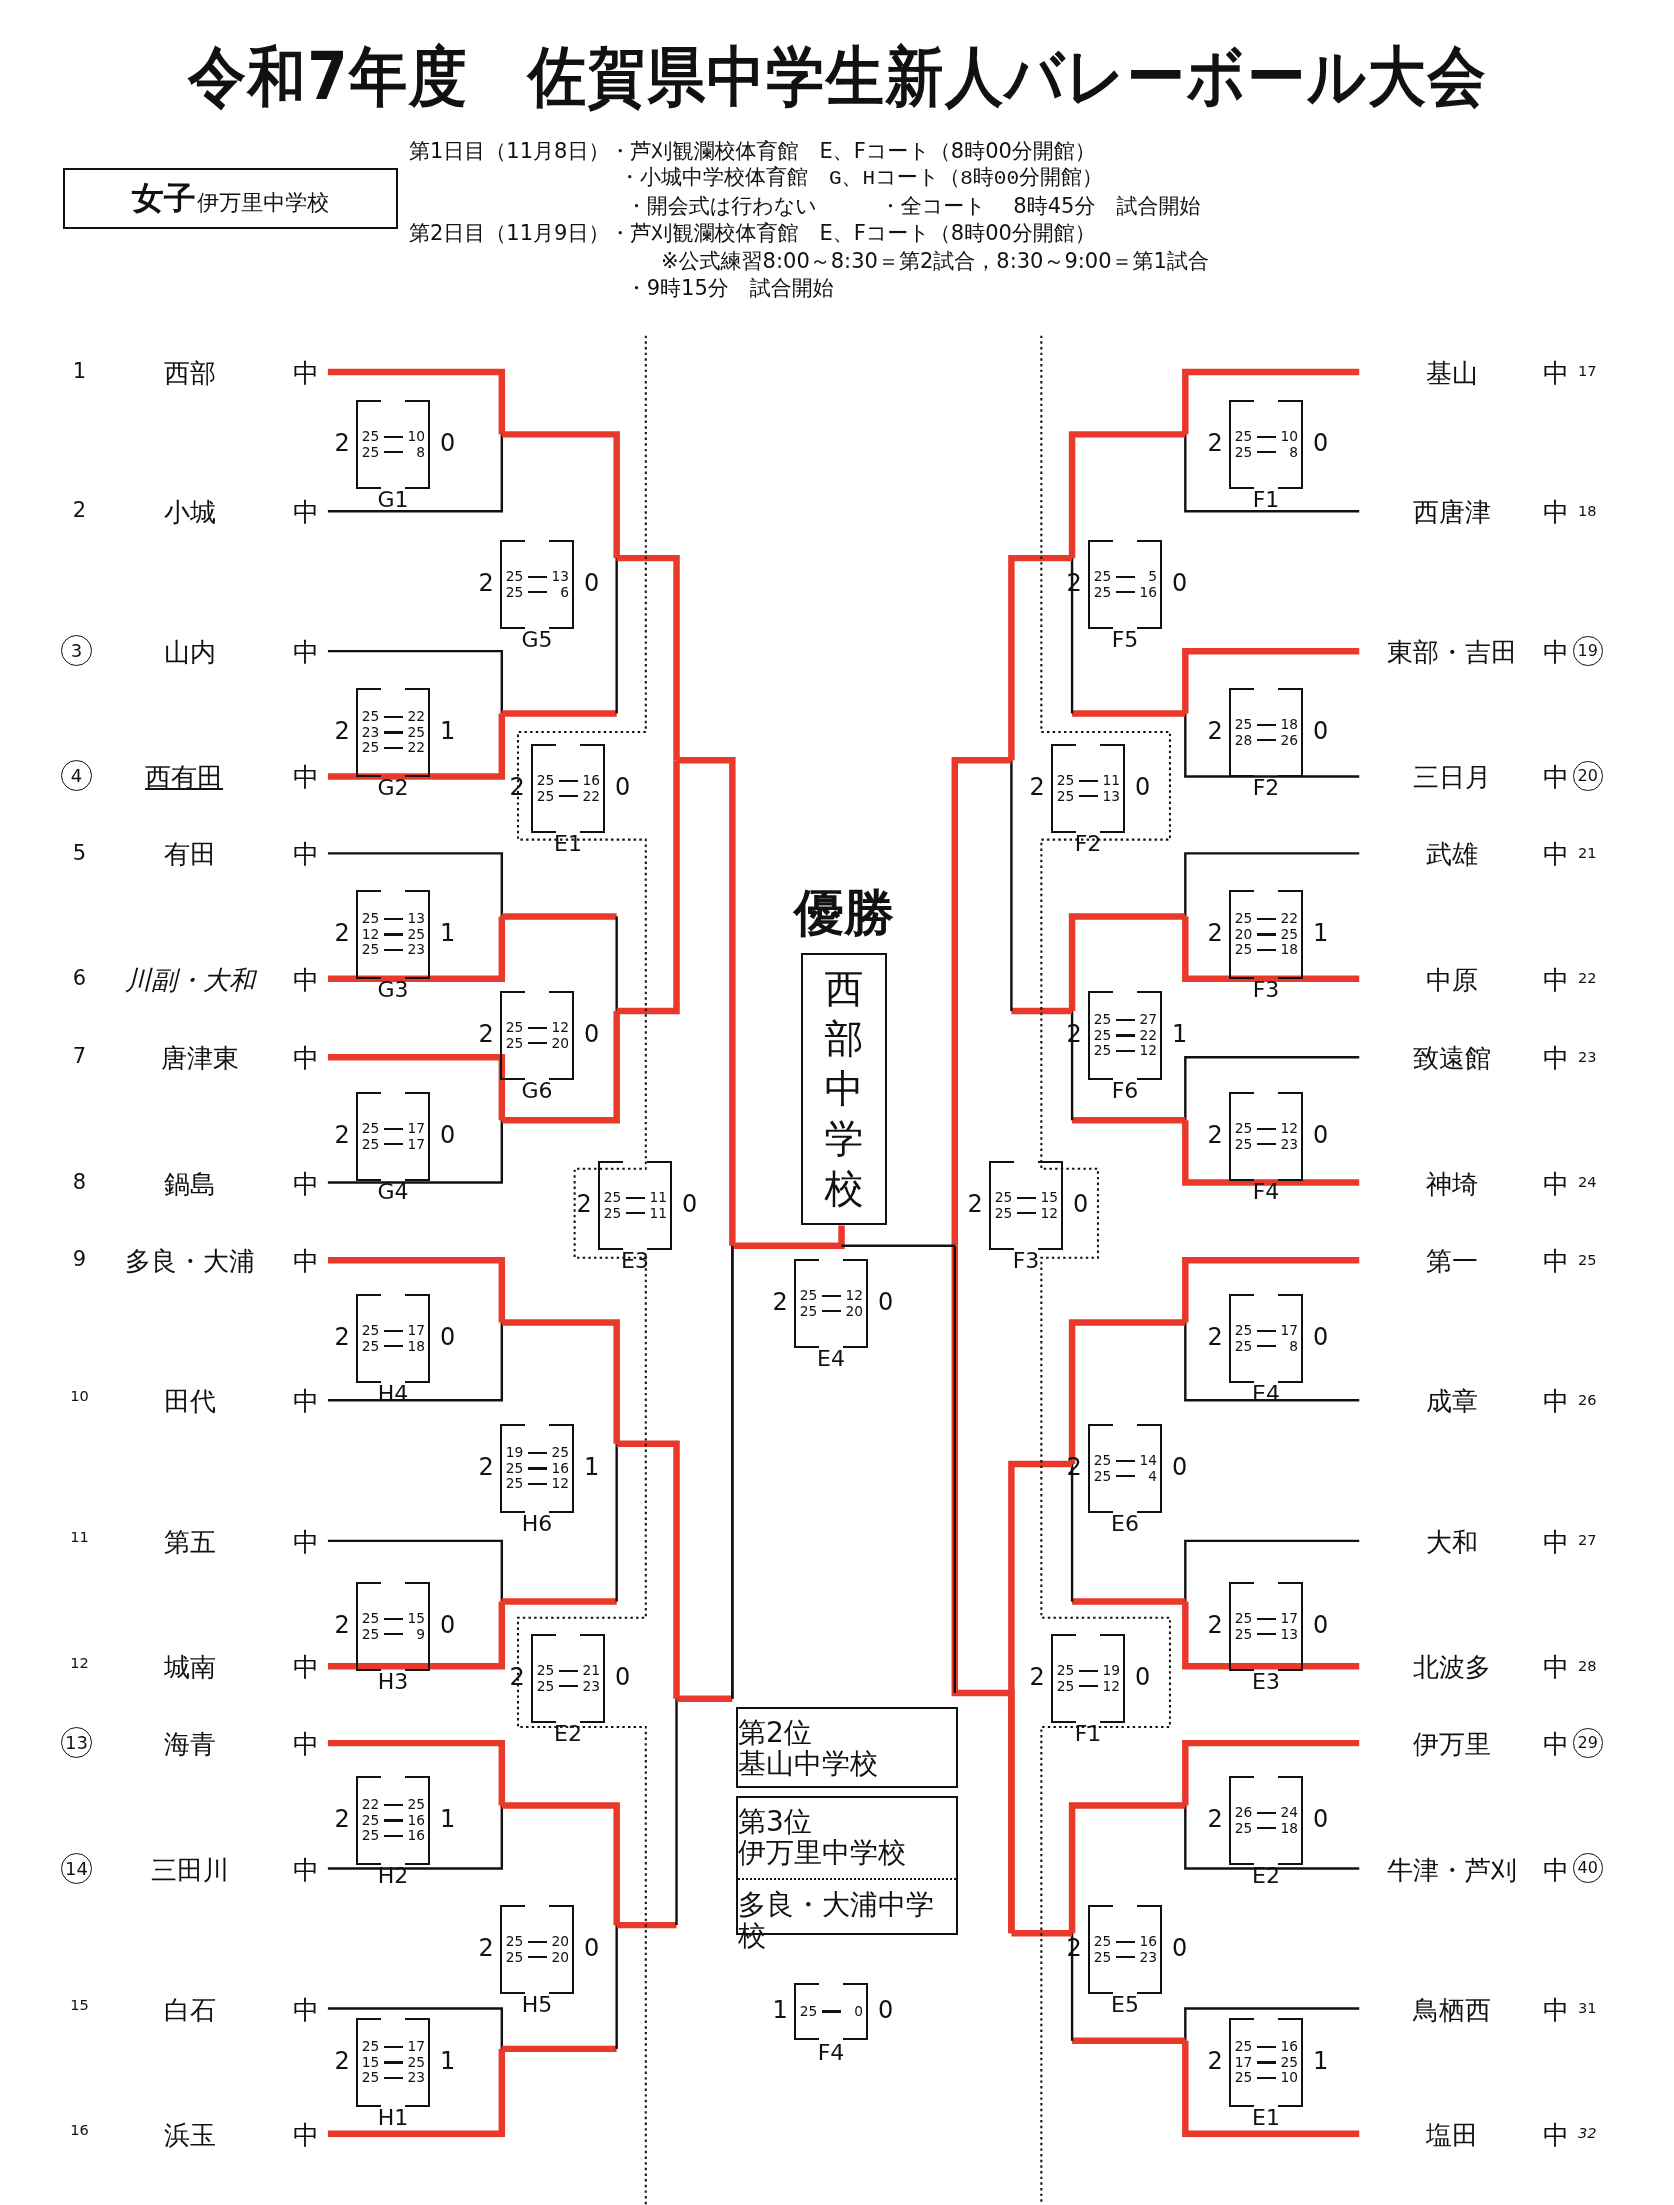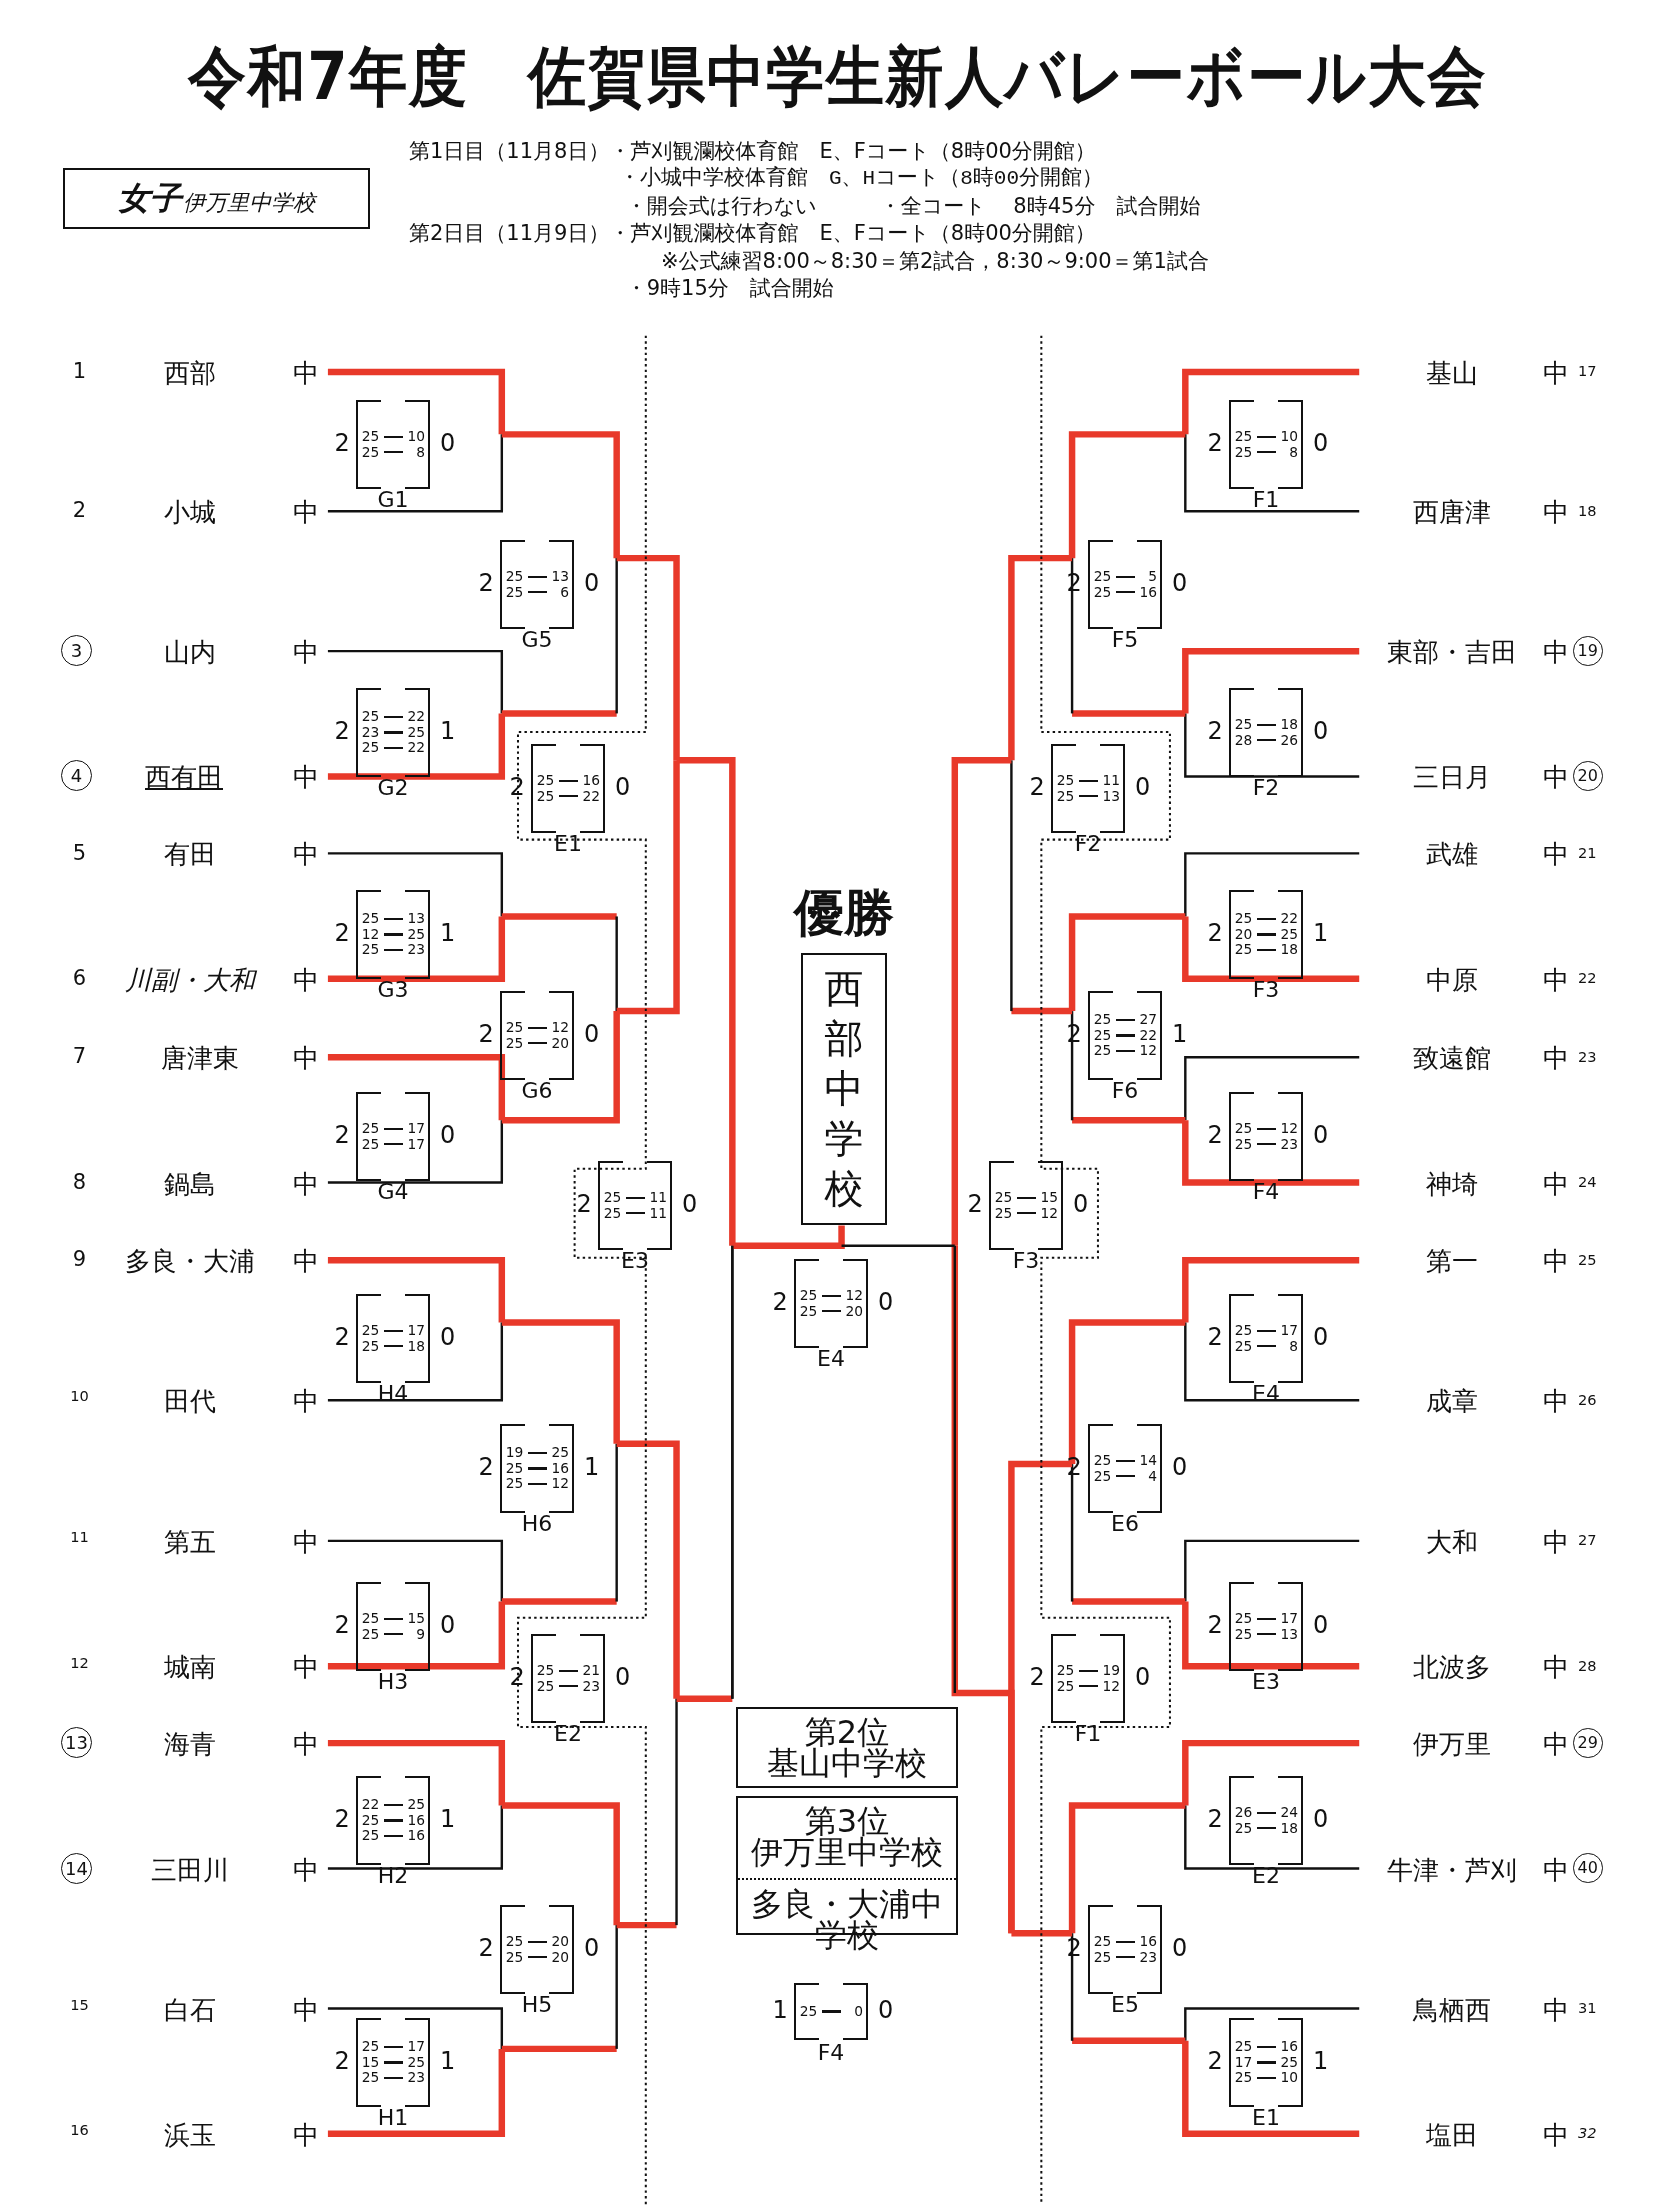--- a/index.html
+++ b/index.html
@@ -1,21 +1,21 @@
 <!DOCTYPE html>
 <html style="font-size:13px"><head>
 <meta charset="utf-8">
 <style>
   html, body { margin:0; padding:0; background:#ffffff; }
   body { width:1675px; height:2205px; position:relative; overflow:hidden;
          font-family:"DejaVu Sans","Liberation Sans",sans-serif; color:#111; }
   .abs { position:absolute; }
   #title { left:0; width:1675px; top:39px; text-align:center; font-size:58px; font-weight:bold; letter-spacing:1.6px; transform:scaleY(1.12); }
-  #category-box { left:63px; top:168px; width:307px; height:61px; border:2.4px solid #111; box-sizing:border-box;
-       display:flex; align-items:center; justify-content:center;font-style:italic; }
+  #category-box { left:63px; top:168px; width:335px; height:61px; border:2.4px solid #111; box-sizing:border-box;
+       display:flex; align-items:center; justify-content:center; }
   #category-box .big { font-size:32px; font-weight:bold; }
   #category-box .small { font-size:22px; margin-left:1.6px; margin-top:8px; }
   .sched { font-size:21px; white-space:pre; line-height:27.5px; }
   .num { font-size:21px; text-align:center; width:49px; }
   .num.circled { border:1.6px solid #111; border-radius:50%; width:29px; height:29px; line-height:29px; font-size:18px; box-sizing:content-box; }
   .num.small { font-size:14.6px; }
   .team { font-size:26px; text-align:center; width:178px; }
   .chu { font-size:26px; }
   .rnum { font-size:14.6px; }
   .rnum.circled { border:1.6px solid #111; border-radius:50%; width:27.5px; height:27.5px; line-height:27.5px; text-align:center; font-size:16px; }
@@ -30,21 +30,21 @@
   .sets.r { right:4.9px; text-align:right; }
   .dashes { position:absolute; left:27.5px; width:19.4px; top:0; bottom:0; display:flex; flex-direction:column; justify-content:center; }
   .dashes span { display:block; height:2.4px; background:#111; margin:6.5px 0; }
   .wins { position:absolute; top:29px; font-size:24px; }
   .wins.l { left:14.6px; }
   .wins.r { left:120px; }
   .match-code { position:absolute; top:87px; left:36px; width:74px; text-align:center; font-size:22px; }
   .winner-heading { font-size:50px; font-weight:bold; text-align:center; width:162px; }
   #champion-box { left:801px; top:953px; width:86px; height:272px; border:2.4px solid #111; box-sizing:border-box;
        display:flex; flex-direction:column; align-items:center; justify-content:center; font-size:39px; line-height:50px; }
-  .place-box { position:absolute; border:2.4px solid #111; box-sizing:border-box; text-align:center; font-size:32px; line-height:31px; }
+  .place-box { position:absolute; border:2.4px solid #111; box-sizing:border-box; text-align:left; font-size:28px; line-height:31px; }
   .place-box .divider { border-top:2.4px dotted #111; margin:9.7px 0; }
 </style>
 </head>
 <body>
 
 <div id="title" class="abs">令和7年度　佐賀県中学生新人バレーボール大会</div>
 <div id="category-box" class="abs">
   <span class="big">女子</span>
   <span class="small">伊万里中学校</span>
 </div>

